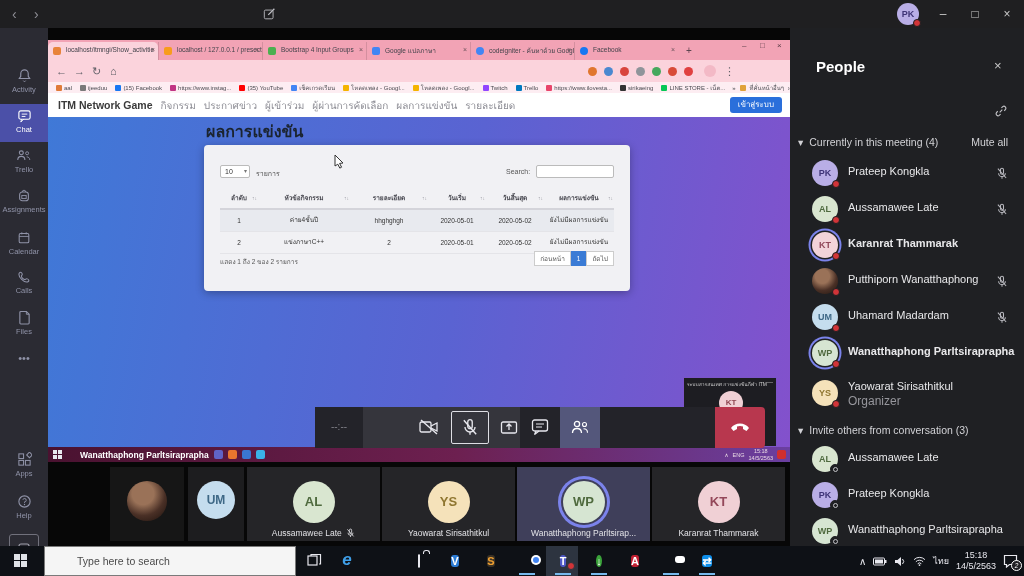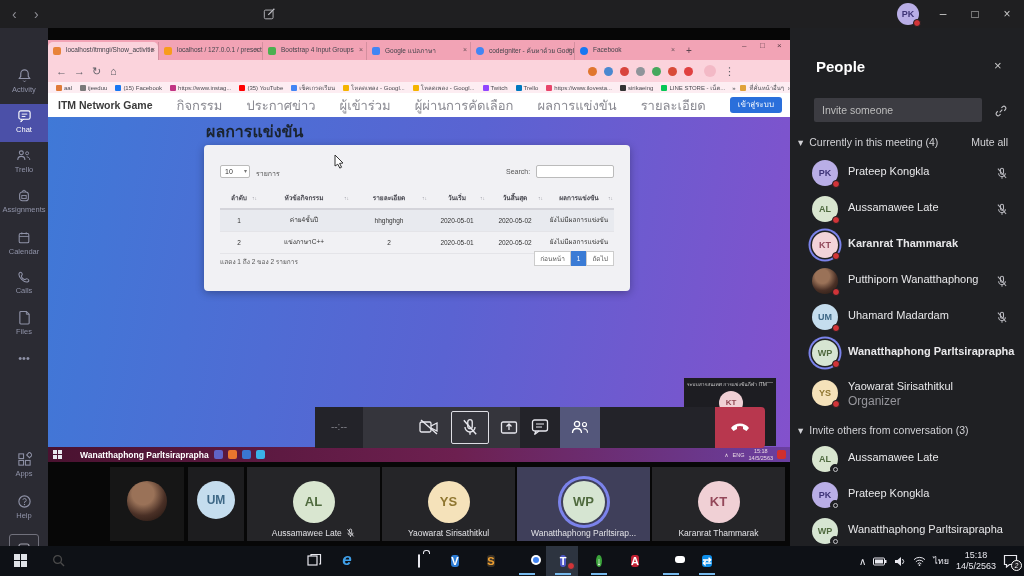--- a/index.html
+++ b/index.html
@@ -36,21 +36,21 @@
 #addr .star{position:absolute;right:6px;top:0;font-size:8px;color:#8a6a74}
 .extdot{position:absolute;top:7px;width:9px;height:9px;border-radius:50%}
 #bookbar{position:absolute;left:0;top:54px;width:742px;height:11px;background:#fdedf2;display:flex;align-items:center;gap:8px;padding-left:8px;overflow:hidden;font-size:6px;color:#4a4a50;white-space:nowrap}
 .bk{display:flex;align-items:center;gap:2px}
 .bkic{width:6px;height:6px;border-radius:1px;display:inline-block}
 #bkover{position:absolute;right:2px;top:0;height:11px;background:#fdedf2;display:flex;align-items:center;gap:4px;font-size:6px;color:#4a4a50;padding:0 4px}
 
 #page{position:absolute;left:0;top:65px;width:742px;height:354px;background:linear-gradient(100deg,#3f79d7 0%,#5a63d2 55%,#8351cc 100%)}
 #navbar{position:absolute;left:0;top:0;width:742px;height:24px;background:#fff;display:flex;align-items:center}
 #brand{font-size:10.5px;font-weight:bold;color:#3a3a3a;margin-left:10px}
-.navitem{font-size:13px;color:#8a8a92;margin-left:24px}
+.navitem{font-size:10px;color:#8a8a92;margin-left:8px}
 #loginbtn{position:absolute;right:8px;top:4px;height:16px;padding:0 8px;background:#2a6fdb;border-radius:3px;color:#fff;font-size:8px;line-height:16px}
 #heading{position:absolute;left:158px;top:26px;font-size:16px;font-weight:bold;color:#1b2430}
 #card{position:absolute;left:156px;top:52px;width:426px;height:146px;background:#f1f1f4;border-radius:4px;box-shadow:0 2px 8px rgba(0,0,0,.3)}
 #lenbox{position:absolute;left:16px;top:20px;width:30px;height:13px;background:#fff;border:1px solid #bbb;border-radius:2px;font-size:7px;color:#333;line-height:11px;padding-left:4px}
 #lenbox i{font-style:normal;float:right;margin-right:2px;font-size:6px;color:#777}
 #lenlab{position:absolute;left:52px;top:23px;font-size:7px;color:#555}
 #srchlab{position:absolute;left:302px;top:23px;font-size:7px;color:#555}
 #srchbox{position:absolute;left:332px;top:20px;width:78px;height:13px;background:#fff;border:1px solid #bbb;border-radius:2px}
 #rtable{position:absolute;left:16px;top:42px;width:394px;border-collapse:collapse;font-size:6.5px;color:#333;table-layout:fixed}
 #rtable th{height:22px;border-bottom:2px solid #d4d4da;font-weight:bold;color:#44444c;text-align:center;position:relative}
@@ -461,21 +461,20 @@
   <div class="cseg" id="hangup">
     <svg style="margin:13px auto" width="22" height="12" viewBox="0 0 22 12">
         <path d="M2 8C6 2 16 2 20 8l-2.5 3-3.5-2v-2.5a12 12 0 0 0-6 0V9l-3.5 2z" fill="#fff"></path>
       </svg>
   </div>
 </div>
 
 <div class="abs" id="people">
   <span id="ptitle">People</span>
   <span id="pclose">×</span>
-  <input id="invite" placeholder="Invite someone" style="">
   <svg class="abs" style="left:204px;top:76px" width="14" height="14" viewBox="0 0 16 16">
       <path d="M6.5 9.5l3-3" stroke="#c2c2c6" stroke-width="1.3" fill="none"></path>
       <path d="M8.5 4.5l1.5-1.5a2.3 2.3 0 0 1 3.2 3.2L11.7 7.7" stroke="#c2c2c6" stroke-width="1.3" fill="none"></path>
       <path d="M7.5 11.5L6 13a2.3 2.3 0 0 1-3.2-3.2l1.5-1.5" stroke="#c2c2c6" stroke-width="1.3" fill="none"></path>
     </svg>
   <div class="sechead" style="top:108px">
     <span>▾</span>
     <span>Currently in this meeting (4)</span>
     <span class="muteall">Mute all</span>
   </div>
@@ -594,20 +593,21 @@
   <span id="tstart">
       <b></b>
       <b></b>
       <b></b>
       <b></b>
     </span>
   <svg id="tmag" width="13" height="13" viewBox="0 0 14 14">
       <circle cx="6" cy="6" r="4.2" fill="none" stroke="#4a4a4a" stroke-width="1.4"></circle>
       <line x1="9.2" y1="9.2" x2="13" y2="13" stroke="#4a4a4a" stroke-width="1.4"></line>
     </svg>
+  <input id="tsearch" placeholder="Type here to search" style="">
   <svg class="abs" style="left:306px;top:7px" width="16" height="16" viewBox="0 0 16 16">
       <rect x="2" y="3" width="9" height="9" fill="none" stroke="#e8e8ee" stroke-width="1.2"></rect>
       <path d="M5 3V1.5h9.5V11H13" fill="none" stroke="#e8e8ee" stroke-width="1.2"></path>
     </svg>
   <span class="tico" style="left:336px"><span class="sq" style="background:none;color:#3f9fe8;font-size:17px;font-style:italic">e</span></span>
   <span class="tico" style="left:372px"><span class="sq" style="background:linear-gradient(#f8d775,#e8b64c);border-radius:2px 3px 2px 2px"></span></span>
   <span class="tico" style="left:408px"><span class="sq" style="background:none;border:1.5px solid #e8e8ee;border-radius:2px"><i style="position:absolute;left:4px;top:-5px;width:7px;height:4px;border:1.5px solid #e8e8ee;border-bottom:none;border-radius:3px 3px 0 0"></i></span></span>
   <span class="tico" style="left:444px"><span class="sq" style="background:#2b7bd4">V</span></span>
   <span class="tico" style="left:480px"><span class="sq" style="background:#3a3226;color:#f0a030">S</span></span>
   <span class="tico" style="left:516px"><span id="chromeic"><i>

